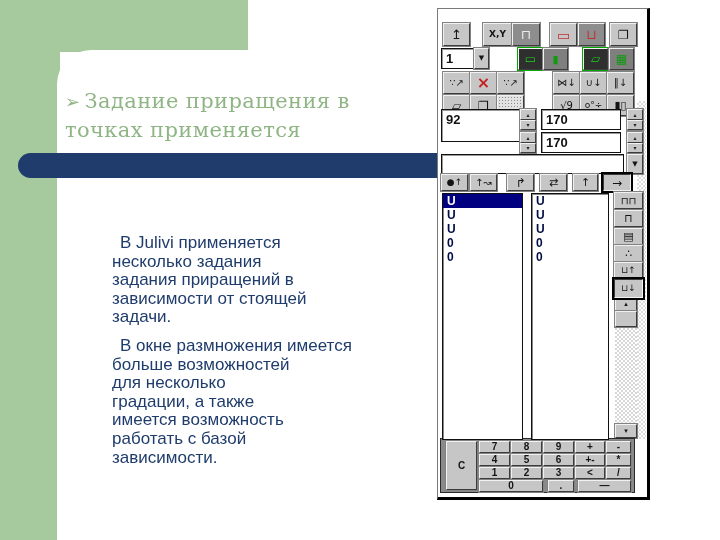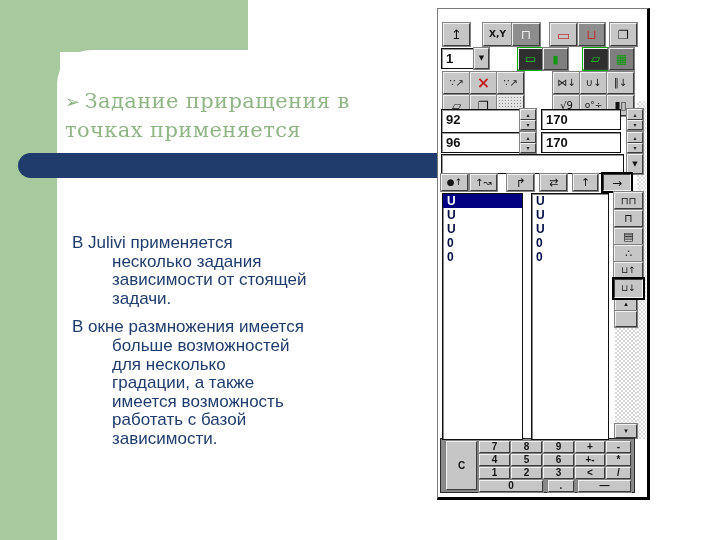--- a/index.html
+++ b/index.html
@@ -11,21 +11,21 @@
   .green-left{position:absolute;left:0;top:0;width:60px;height:540px;background:var(--green);}
   .content{position:absolute;left:57px;top:50px;right:0;bottom:0;background:#fff;border-top-left-radius:34px;}
   .accent-bar{position:absolute;left:18px;top:153px;width:419px;height:25px;background:var(--navy);border-radius:13px 0 0 13px;}
   
   .slide-title{position:absolute;left:65px;top:87px;font-family:"DejaVu Serif",serif;font-weight:normal;
                font-size:21px;line-height:28px;color:var(--title-green);letter-spacing:.4px;}
   .t-bullet{font-family:"DejaVu Sans",sans-serif;font-size:18px;margin-right:4px;}
   
   .body-text{position:absolute;left:72px;top:234px;color:var(--navy);}
   .para{margin:0 0 10px 0;}
-  .bline{font-size:17px;line-height:18.6px;white-space:nowrap;}
+  .bline{font-size:17px;line-height:18.6px;white-space:nowrap;margin-left:48px;}
   .bline.ind{margin-left:40px;}
   
   .panel{position:absolute;left:437px;top:8px;width:209px;height:488px;background:#fff;box-sizing:content-box;
          border:1px solid #7a7a7a;border-right:3px solid #000;border-bottom:3px solid #000;
          font-family:"DejaVu Sans",sans-serif;}
   .win-btn{position:absolute;box-sizing:border-box;background:#c6c6c6;border:1px solid;
            border-color:#f2f2f2 #3c3c3c #3c3c3c #f2f2f2;box-shadow:0 0 0 1px #828282;
            display:flex;align-items:center;justify-content:center;font-size:11px;line-height:1;
            color:#141414;cursor:default;user-select:none;overflow:hidden;}
   .win-btn.pressed{border-color:#3c3c3c #f2f2f2 #f2f2f2 #3c3c3c;box-shadow:0 0 0 2px #000;}
@@ -67,20 +67,21 @@
 
 <div class="slide-title">
   <div class="t-line"><span class="t-bullet">➢</span><span>Задание приращения в</span></div>
   <div class="t-line">точках применяется</div>
 </div>
 
 <div class="body-text" id="body-text">
     <div class="para">
       <div class="bline">В Julivi применяется</div>
       <div class="bline ind">несколько задания</div>
+      <div class="bline ind">задания приращений в</div>
       <div class="bline ind">зависимости от стоящей</div>
       <div class="bline ind">задачи.</div>
     </div>
     <div class="para">
       <div class="bline">В окне размножения имеется</div>
       <div class="bline ind">больше возможностей</div>
       <div class="bline ind">для несколько</div>
       <div class="bline ind">градации, а также</div>
       <div class="bline ind">имеется возможность</div>
       <div class="bline ind">работать с базой</div>
@@ -144,21 +145,20 @@
     <div class="sunken numfield" style="left: 3px; top: 100px; width: 79px; height: 33px;">92</div>
     <div class="spinner" style="left: 82px; top: 100px; width: 16px; height: 21px;">
       <div class="spin-btn">▴</div>
       <div class="spin-btn">▾</div>
     </div>
     <div class="sunken numfield" style="left: 103px; top: 100px; width: 80px; height: 21px;">170</div>
     <div class="spinner" style="left: 189px; top: 100px; width: 16px; height: 21px;">
       <div class="spin-btn">▴</div>
       <div class="spin-btn">▾</div>
     </div>
-    <div class="sunken numfield" style="left: 3px; top: 123px; width: 79px; height: 21px;">96</div>
     <div class="spinner" style="left: 82px; top: 123px; width: 16px; height: 21px;">
       <div class="spin-btn">▴</div>
       <div class="spin-btn">▾</div>
     </div>
     <div class="sunken numfield" style="left: 103px; top: 123px; width: 80px; height: 21px;">170</div>
     <div class="spinner" style="left: 189px; top: 123px; width: 16px; height: 21px;">
       <div class="spin-btn">▴</div>
       <div class="spin-btn">▾</div>
     </div>
     <div class="listbox" style="left: 4px; top: 184px; width: 81px; height: 247px;">

